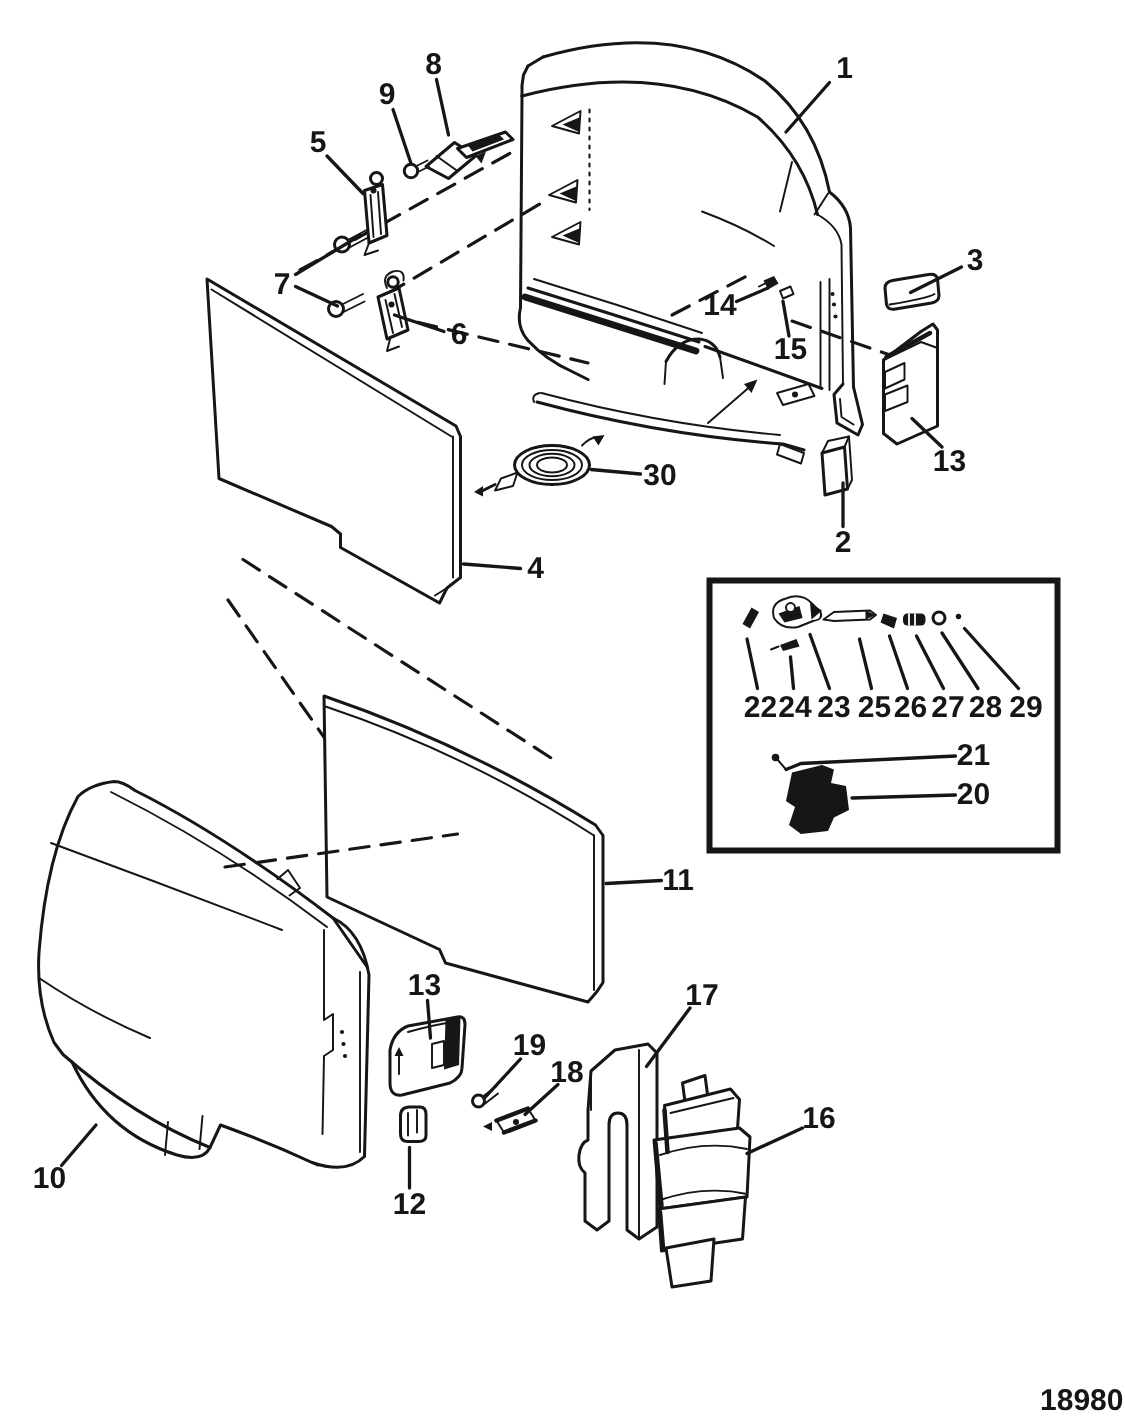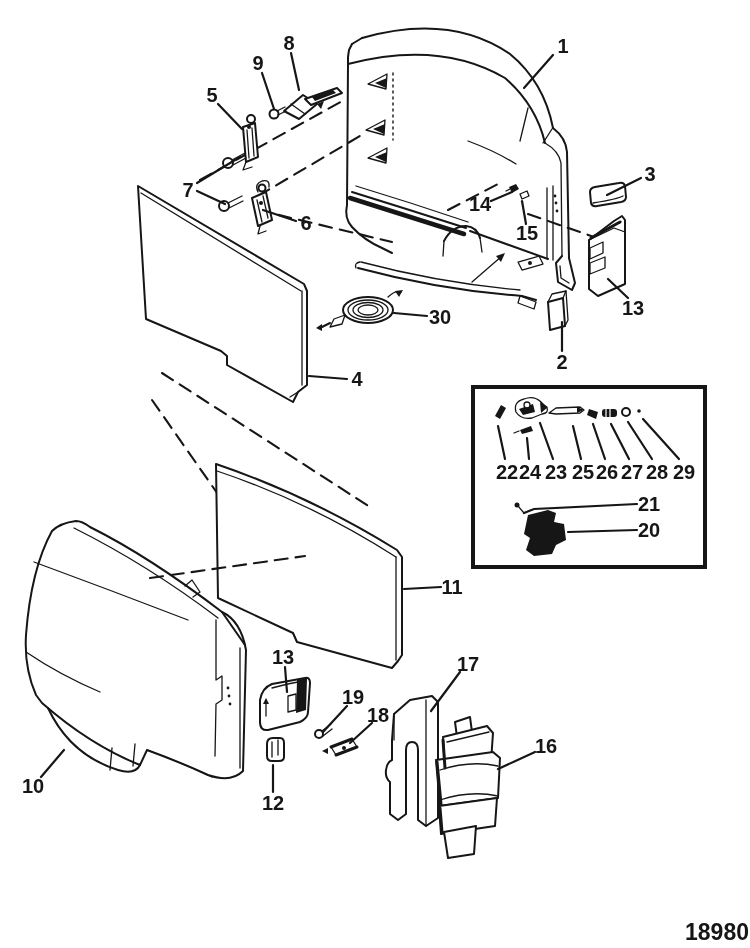--- a/index.html
+++ b/index.html
@@ -10,21 +10,21 @@
   .ln  { fill:none; stroke:var(--ink); stroke-width:2; stroke-linecap:round; stroke-linejoin:round; }
   .w1  { stroke-width:1.3; }
   .w3  { stroke-width:3; }
   .w5  { stroke-width:4.5; }
   .fillink { fill:var(--ink); stroke:none; }
   .white   { fill:#ffffff; }
   .dash { stroke-dasharray:13 8; stroke-width:2.1; }
   .dot  { stroke-dasharray:2 4; stroke-width:1.4; }
   .callout-text { font-family:"Liberation Sans", sans-serif; font-weight:bold; font-size:20px;
                   fill:var(--ink); }
-  .sheet-number { position:absolute; right:1px; bottom:2px; font-weight:bold; font-size:23px;
+  .sheet-number { position:absolute; right:1px; bottom:2px; font-weight:bold; font-size:20px;
                   color:var(--ink); letter-spacing:0px; }
 </style>
 </head>
 <body>
 
 <div class="stage">
 <svg id="art" width="750" height="948" viewBox="0 0 750 948">
 
   <g>
 

